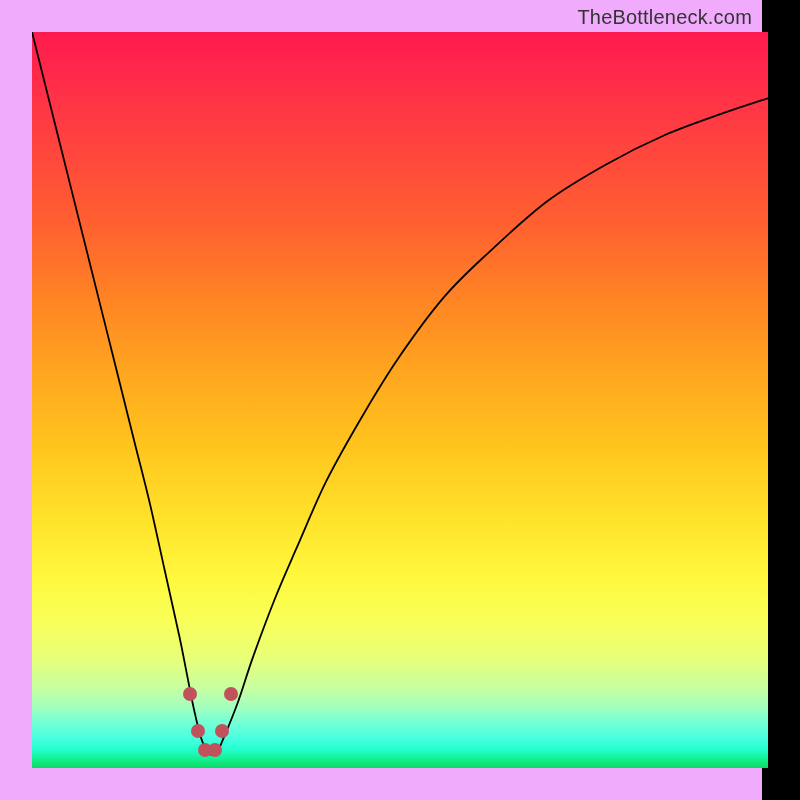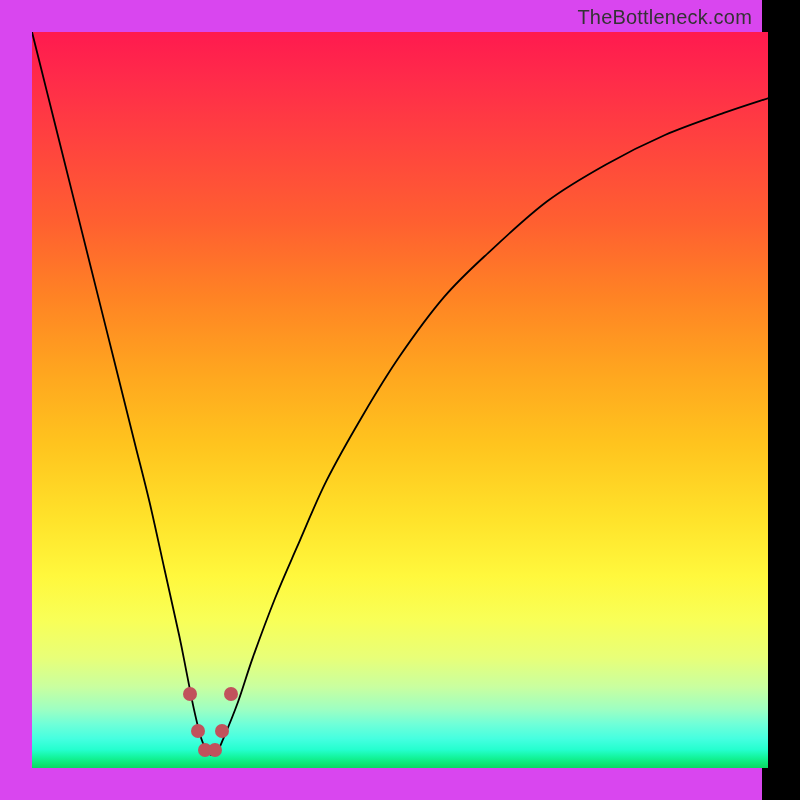--- a/index.html
+++ b/index.html
@@ -8,21 +8,21 @@
     width: 800px;
     height: 800px;
     background: #000;
     overflow: hidden;
     font-family: Arial, Helvetica, sans-serif;
   }
   .frame {
     position: absolute;
     left: 0; top: 0;
     width: 762px; height: 800px;
-    background: #d946ef;
+    background: #f0abfc;
   }
   .plot {
     position: absolute;
     left: 32px;
     top: 32px;
     width: 736px;
     height: 736px;
     overflow: hidden;
   }
   .gradient {

